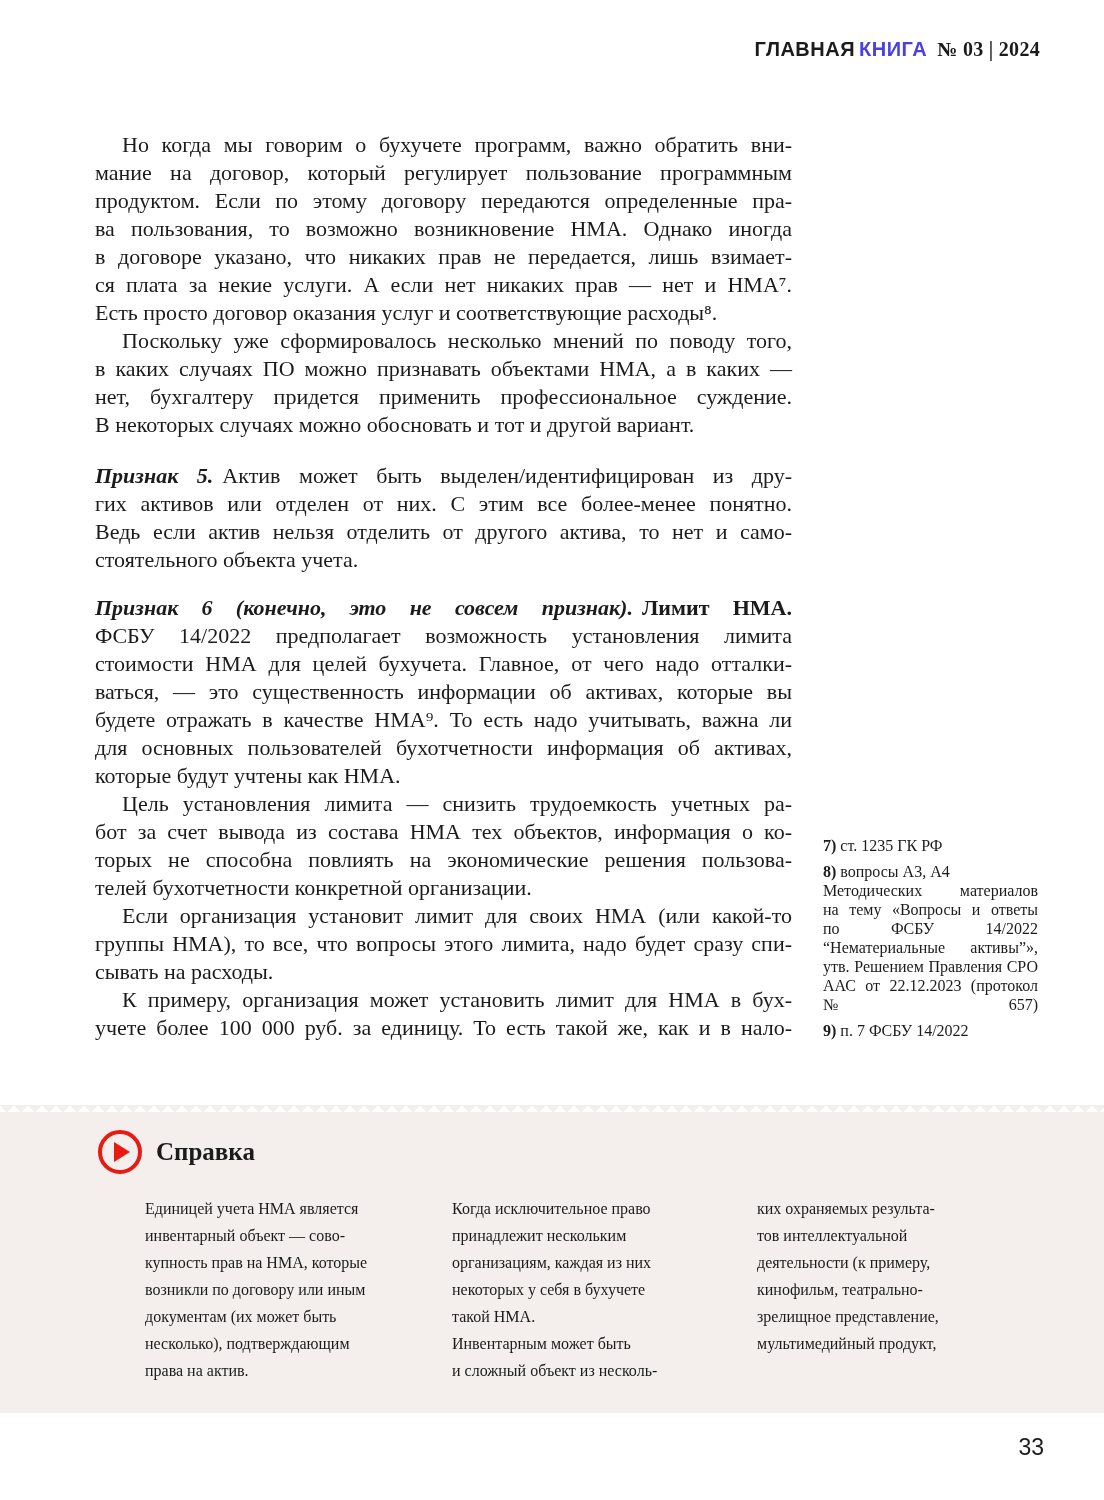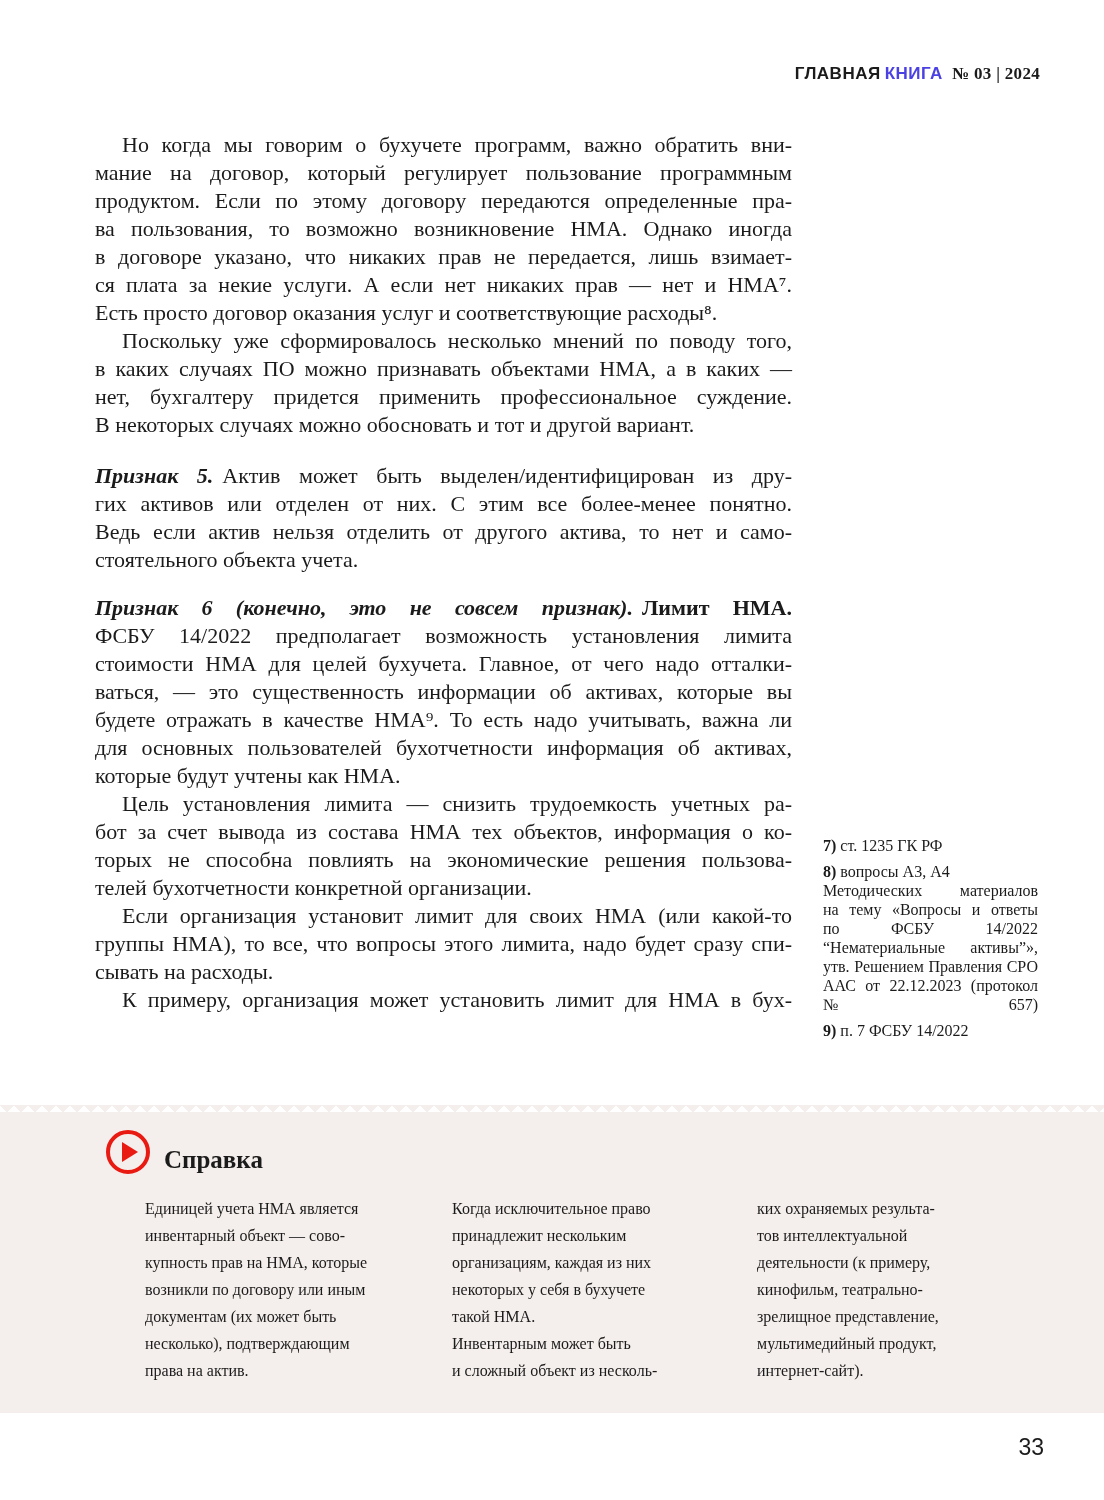--- a/index.html
+++ b/index.html
@@ -4,23 +4,23 @@
 <style>
   html,body { margin:0; padding:0; background:#ffffff; }
   .page {
     position:relative; width:1104px; height:1500px; background:#fff;
     font-family:"Liberation Serif","DejaVu Serif",serif;
     color:var(--text,#1b1b1b); overflow:hidden;
   }
 
   
   .hdr {
-    position:absolute; top:64px; right:64px;
+    position:absolute; top:38px; right:64px;
     font-family:"Liberation Sans","DejaVu Sans",sans-serif;
-    font-weight:bold; font-size:17px; letter-spacing:0.5px; white-space:nowrap;
+    font-weight:bold; font-size:20px; letter-spacing:0.5px; white-space:nowrap;
   }
   .hdr .logo-blue { color:var(--accent-blue,#4b40e2); margin:0 4px; }
   .hdr .issue { font-family:"Liberation Serif","DejaVu Serif",serif; letter-spacing:0.3px; }
 
   
   .body-col { position:absolute; left:95px; top:0; width:697px; }
   .para { position:absolute; left:0; width:697px; font-size:22px; line-height:28px; }
   .tline { text-align:justify; text-align-last:justify; }
   .plain .tline:last-child { text-align-last:left; }
   .cont .tline:last-child { text-align-last:justify; }
@@ -37,21 +37,21 @@
 
   
   .spravka {
     position:absolute; left:0; top:1112px; width:1104px; height:301px;
     background:var(--spravka-bg,#f4efec);
   }
   .spravka .zigzag {
     position:absolute; left:0; top:-7px; width:100%; height:7px;
     background:conic-gradient(from -45deg at 50% 100%, var(--spravka-bg,#f4efec) 90deg, transparent 0) 0 0 / 14px 7px repeat-x;
   }
-  .spravka-head { position:absolute; left:106px; top:18px; height:44px; display:flex; align-items:flex-end; }
+  .spravka-head { position:absolute; left:98px; top:18px; height:44px; display:flex; align-items:center; }
   .play-icon {
     display:inline-block; width:44px; height:44px; box-sizing:border-box;
     border:4px solid var(--accent-red,#e81a12); border-radius:50%;
     background:var(--spravka-bg,#f4efec); position:relative;
   }
   .play-icon::after {
     content:""; position:absolute; left:12px; top:8px; width:0; height:0;
     border-left:16px solid var(--accent-red,#e81a12);
     border-top:10px solid transparent; border-bottom:10px solid transparent;
   }
@@ -124,20 +124,21 @@
       </div>
 
     <div class="para plain indent" style="top:902px">
         <div class="tline">Если организация установит лимит для своих НМА (или какой-то</div>
         <div class="tline">группы НМА), то все, что вопросы этого лимита, надо будет сразу спи-</div>
         <div class="tline">сывать на расходы.</div>
       </div>
 
     <div class="para cont indent" style="top:986px">
         <div class="tline">К примеру, организация может установить лимит для НМА в бух-</div>
+        <div class="tline">учете более 100 000 руб. за единицу. То есть такой же, как и в нало-</div>
       </div>
   </div>
 
   <div class="footnotes">
     <div class="footnote">
       <div><span class="fn-num">7)</span><span>ст. 1235 ГК РФ</span></div>
     </div>
     <div class="footnote">
       <div><span class="fn-num">8)</span><span>вопросы А3, А4</span></div>
       <div>
@@ -179,19 +180,18 @@
         <div class="tline">Инвентарным может быть</div>
         <div class="tline">и сложный объект из несколь-</div>
       </div>
     <div class="spravka-col col-3">
         <div class="tline">ких охраняемых результа-</div>
         <div class="tline">тов интеллектуальной</div>
         <div class="tline">деятельности (к примеру,</div>
         <div class="tline">кинофильм, театрально-</div>
         <div class="tline">зрелищное представление,</div>
         <div class="tline">мультимедийный продукт,</div>
-        <div class="tline">интернет-сайт).</div>
       </div>
   </div>
 
   <div class="pagenum">33</div>
 
 </div>
 
 </body></html>

